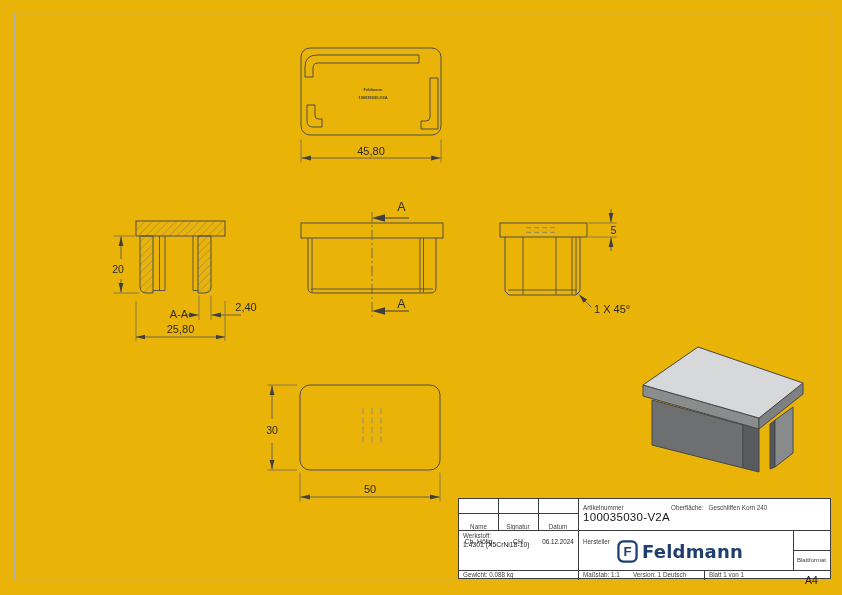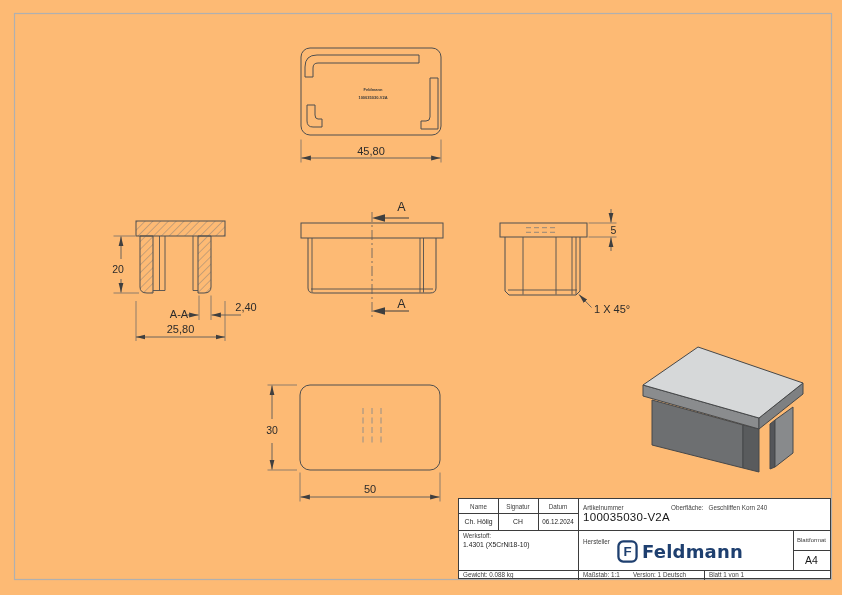--- a/index.html
+++ b/index.html
@@ -1,28 +1,28 @@
 <!DOCTYPE html>
 <html><head>
 <meta charset="utf-8">
 <style>
   html,body{margin:0;padding:0;background:#fff;}
-  .page{position:relative;width:842px;height:595px;background:#fdba74;overflow:hidden;
+  .page{position:relative;width:842px;height:595px;background:#eab308;overflow:hidden;
         font-family:"Liberation Sans",sans-serif;}
   svg text{font-family:"Liberation Sans",sans-serif;fill:#2b2b2b;}
   .dimtxt{font-size:11px;}
   .dimtxt-s{font-size:10.5px;}
   .cutlbl{font-size:12.5px;}
   .stamp{font-size:4px;font-weight:bold;fill:#3a3a3a;}
   
   .tblock{position:absolute;left:458px;top:498px;width:373px;height:81px;
           border:1px solid #3d3d3d;box-sizing:border-box;background:#fff;}
   .vl{position:absolute;width:1px;background:#3d3d3d;}
   .hl{position:absolute;height:1px;background:#3d3d3d;}
-  .cellc{position:absolute;display:flex;align-items:center;justify-content:center;}
+  .cellc{position:absolute;display:flex;align-items:center;justify-content:center;margin-top:20px;}
   .cella{position:absolute;white-space:nowrap;}
   .tb-label{font-size:6.3px;color:#3e3e3e;}
   .tb-val{font-size:6.8px;color:#1c1c1c;}
   .tb-val-s{font-size:6.3px;color:#1c1c1c;}
   .art-val{font-size:11.5px;color:#161616;letter-spacing:.3px;}
   .a4{font-size:10.5px;color:#161616;}
   .surface-row{display:flex;gap:5px;}
   .logo-row{display:flex;align-items:center;gap:4px;}
   .brand{font-size:18px;font-weight:600;color:#1e3f6f;letter-spacing:.2px;
          font-family:"DejaVu Sans",sans-serif;}

